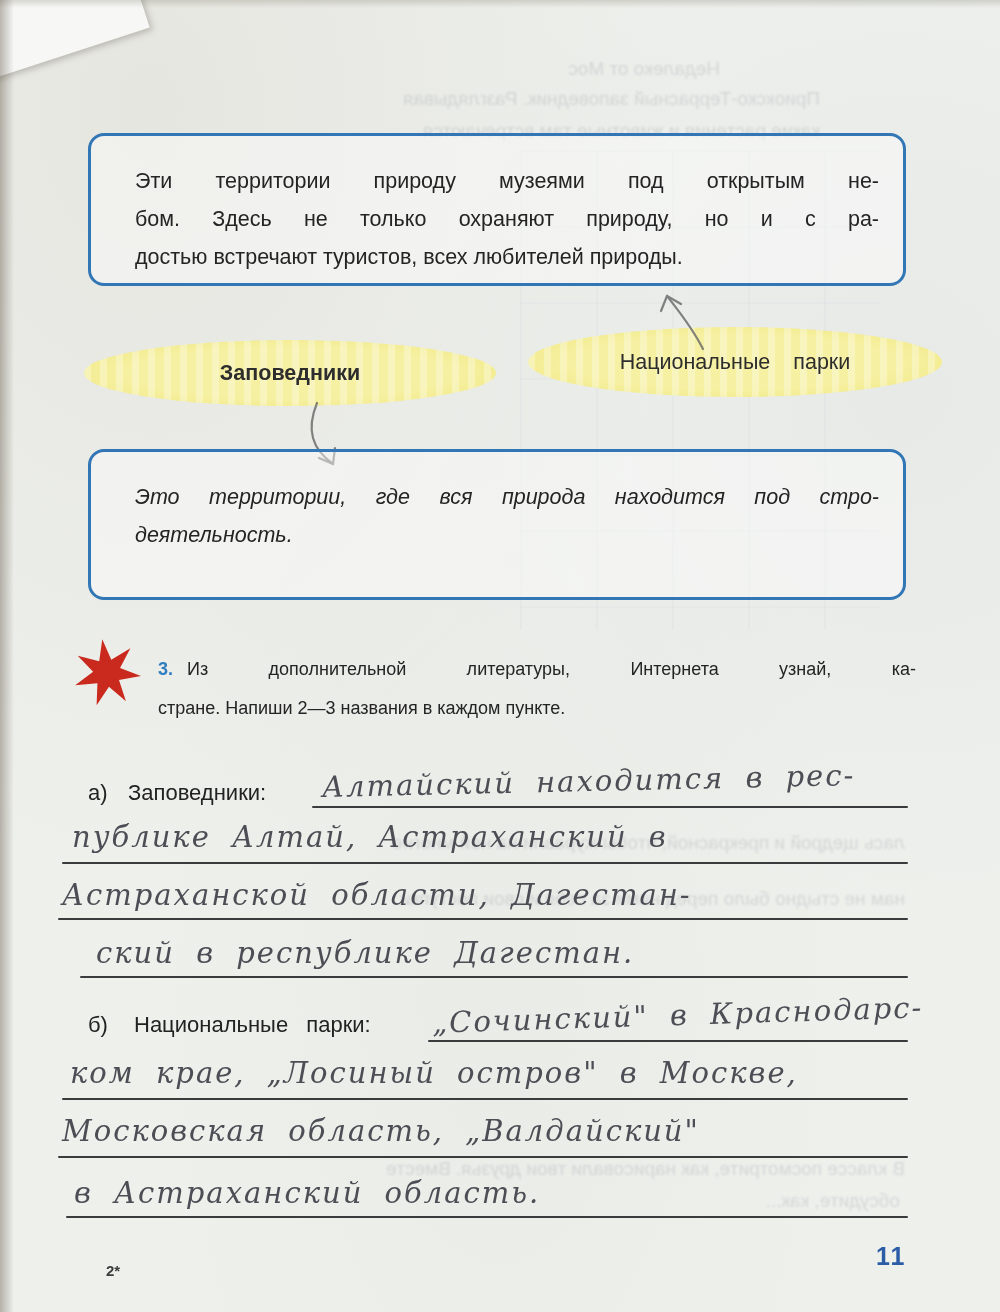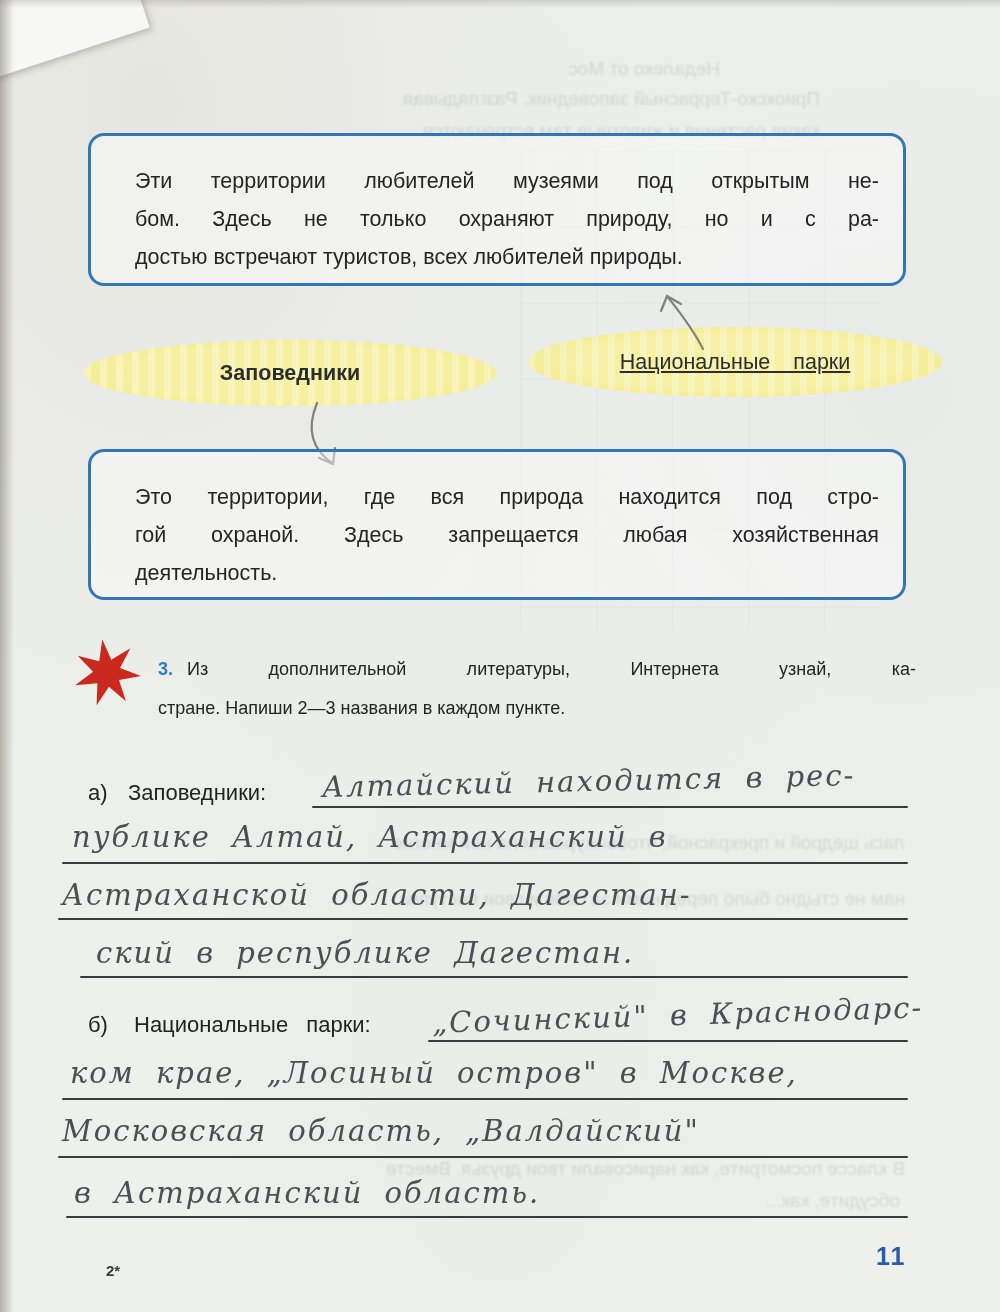--- a/index.html
+++ b/index.html
@@ -31,33 +31,33 @@
   
   .t2-head { position:absolute; left:158px; top:54px; font-size:22px; font-weight:bold; color:#222; }
   .num-blue { color:#2f7cc0; font-weight:bold; margin-right:14px; }
   .t2-title { word-spacing:13px; letter-spacing:0.2px; }
 
   
   .box { position:absolute; left:88px; width:818px; border:3.5px solid #3276b5; border-radius:16px;
     background:rgba(252,253,252,0.45); box-sizing:border-box; color:#242424;
     font-size:21.5px; line-height:38px; }
   .box-top { top:133px; height:153px; padding:26px 24px 0 44px; }
-  .box-bottom { top:449px; height:151px; padding:26px 24px 0 44px; }
+  .box-bottom { top:449px; height:151px; padding:26px 24px 0 44px;font-style:italic; }
   .jline { text-align:justify; text-align-last:justify; }
   .jline.last { text-align-last:left; }
 
   
   .oval { position:absolute; border-radius:50%; display:flex; align-items:center; justify-content:center;
     background:
       repeating-linear-gradient(90deg, rgba(255,255,255,0.30) 0 7px, rgba(255,255,255,0) 7px 16px),
       radial-gradient(ellipse at center, #f6f0a2 55%, #f0e77c 100%);
     color:#2d2d2d; font-size:21.5px; }
   .oval-left { left:84px; top:340px; width:412px; height:66px;font-weight:bold; }
   .oval-right { left:528px; top:327px; width:414px; height:70px; }
-  .oval-right span { word-spacing:17px;text-decoration:underline; }
+  .oval-right span { word-spacing:17px; }
 
   
   .overlay { position:absolute; left:0; top:0; pointer-events:none; }
 
   
   .t3 { position:absolute; left:158px; top:650px; width:758px; font-size:18px; line-height:39px; color:#242424; }
   .star-wrap { position:absolute; left:70px; top:636px; width:74px; height:74px; }
 
   
   .ans-label { position:absolute; font-size:22px; color:#222; }
@@ -83,21 +83,21 @@
   <div class="bleed" style="left:300px; top:58px; width:420px;">Недалеко от Мос</div>
   <div class="bleed" style="left:80px; top:88px; width:740px;">Приокско-Террасный заповедник. Разглядывая</div>
   <div class="bleed" style="left:80px; top:120px; width:740px;">какие растения и животные там встречаются</div>
   <div class="bleed" style="left:65px; top:832px; width:840px;">лась щедрой и прекрасной, чтобы журавли на ней многие</div>
   <div class="bleed" style="left:65px; top:888px; width:840px;">нам не стыдно было перед ними за себя и свои поступки.</div>
   <div class="bleed" style="left:65px; top:1158px; width:840px;">В классе посмотрите, как нарисовали твои друзья. Вместе</div>
   <div class="bleed" style="left:400px; top:1190px; width:500px;">обсудите, как...</div>
 
 
   <div class="box box-top">
-    <div class="jline">Эти территории любителей музеями под открытым не-</div>
+    <div class="jline">Эти территории природу музеями под открытым не-</div>
     <div class="jline">бом. Здесь не только охраняют природу, но и с ра-</div>
     <div class="jline last">достью встречают туристов, всех любителей природы.</div>
   </div>
 
   <div class="oval oval-left">
     <span>Заповедники</span>
   </div>
   <div class="oval oval-right">
     <span>Национальные парки</span>
   </div>
@@ -108,21 +108,20 @@
       <path d="M667,296 L661,311"></path>
       <path d="M667,296 L681,304"></path>
       <path d="M317,403 C306,430 312,449 333,464"></path>
       <path d="M333,464 L319,458"></path>
       <path d="M333,464 L335,448"></path>
     </g>
   </svg>
 
   <div class="box box-bottom">
     <div class="jline">Это территории, где вся природа находится под стро-</div>
-    <div class="jline">гой охраной. Здесь запрещается любая хозяйственная</div>
     <div class="jline last">деятельность.</div>
   </div>
 
   <div class="star-wrap">
     <svg width="74" height="74" viewBox="0 0 74 74">
       <polygon fill="#c92a1d" transform="translate(37,37) rotate(-8)" points="0,-34 6.1,-12.6 26.6,-21.2 13.6,-3.1 33.2,7.6 10.9,8.7 14.8,30.6 0,14 -14.8,30.6 -10.9,8.7 -33.2,7.6 -13.6,-3.1 -26.6,-21.2 -6.1,-12.6"></polygon>
     </svg>
   </div>
 
   <div class="t3">

